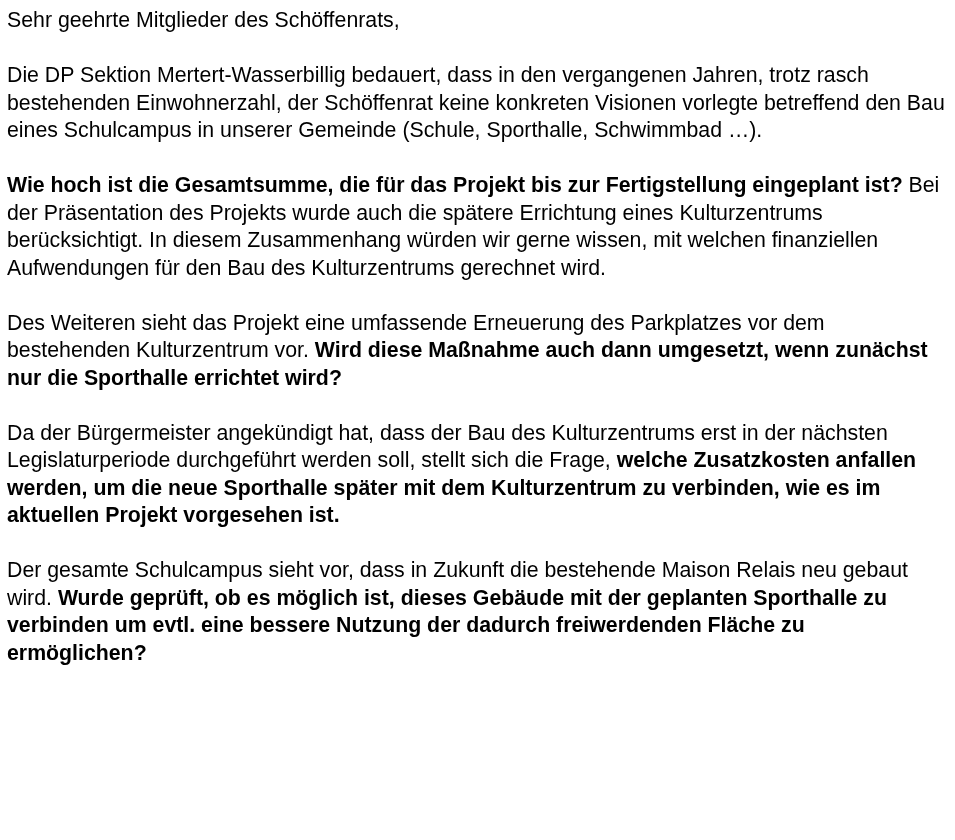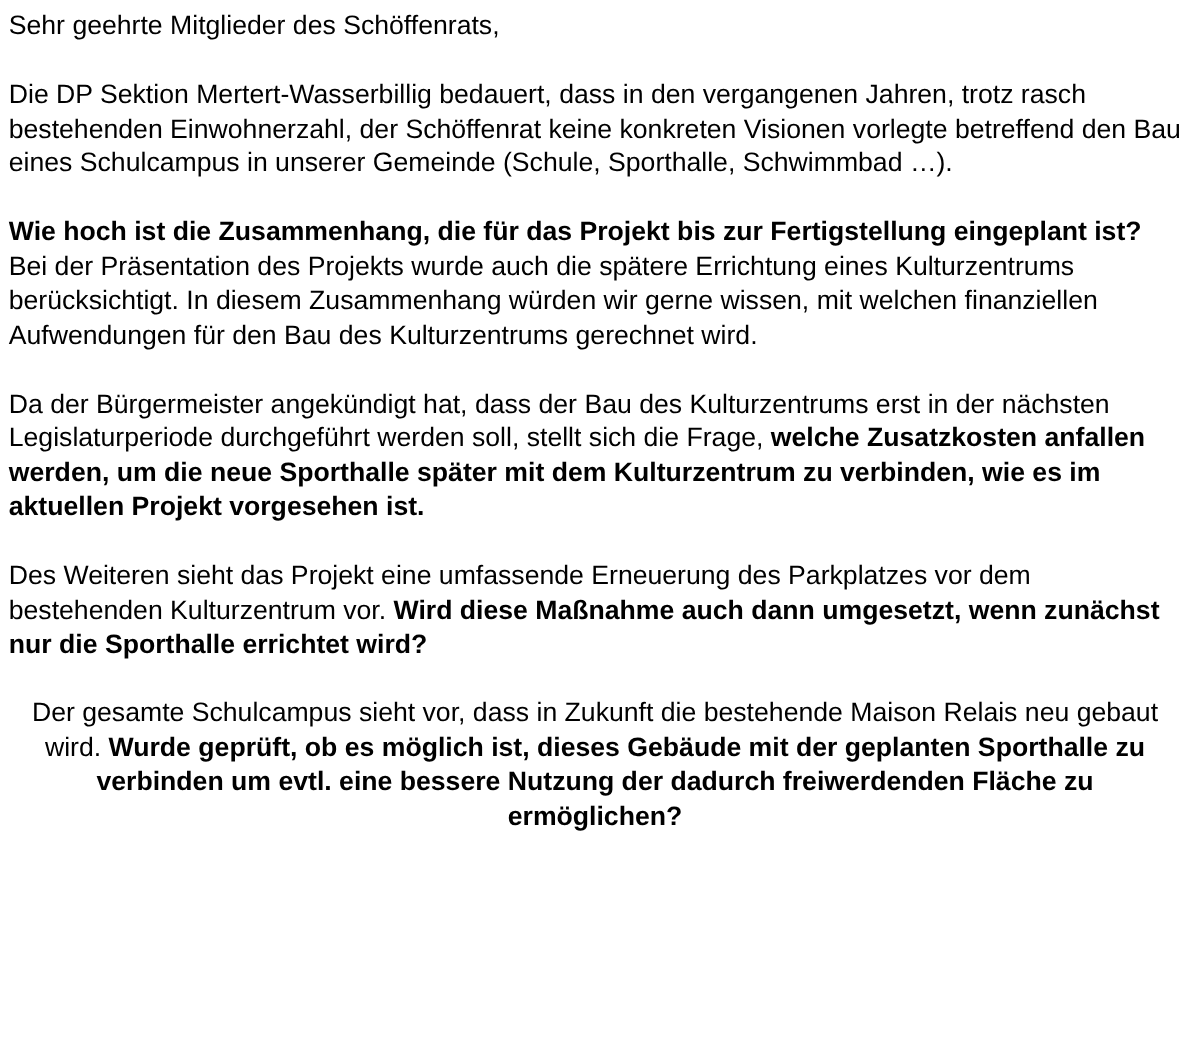--- a/index.html
+++ b/index.html
@@ -23,21 +23,20 @@
     font-size: 21.3px;
     line-height: 27.5px;
     text-align: left;
   }
   .page p {
     margin: 0 0 27.5px 0;
     padding: 0;
   }
   .page p:last-child {
     margin-bottom: 0;
-    text-align: center;
   }
   .run {
     font-weight: normal;
   }
   .run.bold {
     font-weight: bold;
   }
 </style>
 </head>
 <body>
@@ -47,28 +46,28 @@
   <p>
     <span class="run">Sehr geehrte Mitglieder des Schöffenrats,</span>
   </p>
 
   <p>
     <span class="run">Die DP Sektion Mertert-Wasserbillig bedauert, dass in den vergangenen Jahren, trotz rasch bestehenden Einwohnerzahl, der Schöffenrat keine konkreten Visionen vorlegte betreffend den Bau eines Schulcampus in unserer Gemeinde (Schule, Sporthalle, Schwimmbad …).</span>
   </p>
 
 
   <p>
-    <span class="run bold">Wie hoch ist die Zusammenhang, die für das Projekt bis zur Fertigstellung eingeplant ist?</span><span class="run"> Bei der Präsentation des Projekts wurde auch die spätere Errichtung eines Kulturzentrums berücksichtigt. In diesem Zusammenhang würden wir gerne wissen, mit welchen finanziellen Aufwendungen für den Bau des Kulturzentrums gerechnet wird.</span>
+    <span class="run bold">Wie hoch ist die Gesamtsumme, die für das Projekt bis zur Fertigstellung eingeplant ist?</span><span class="run"> Bei der Präsentation des Projekts wurde auch die spätere Errichtung eines Kulturzentrums berücksichtigt. In diesem Zusammenhang würden wir gerne wissen, mit welchen finanziellen Aufwendungen für den Bau des Kulturzentrums gerechnet wird.</span>
+  </p>
+
+  <p>
+    <span class="run">Des Weiteren sieht das Projekt eine umfassende Erneuerung des Parkplatzes vor dem bestehenden Kulturzentrum vor. </span><span class="run bold">Wird diese Maßnahme auch dann umgesetzt, wenn zunächst nur die Sporthalle errichtet wird?</span>
   </p>
 
   <p>
     <span class="run">Da der Bürgermeister angekündigt hat, dass der Bau des Kulturzentrums erst in der nächsten Legislaturperiode durchgeführt werden soll, stellt sich die Frage, </span><span class="run bold">welche Zusatzkosten anfallen werden, um die neue Sporthalle später mit dem Kulturzentrum zu verbinden, wie es im aktuellen Projekt vorgesehen ist.</span>
-  </p>
-
-  <p>
-    <span class="run">Des Weiteren sieht das Projekt eine umfassende Erneuerung des Parkplatzes vor dem bestehenden Kulturzentrum vor. </span><span class="run bold">Wird diese Maßnahme auch dann umgesetzt, wenn zunächst nur die Sporthalle errichtet wird?</span>
   </p>
 
   <p>
     <span class="run">Der gesamte Schulcampus sieht vor, dass in Zukunft die bestehende Maison Relais neu gebaut wird. </span><span class="run bold">Wurde geprüft, ob es möglich ist, dieses Gebäude mit der geplanten Sporthalle zu verbinden um evtl. eine bessere Nutzung der dadurch freiwerdenden Fläche zu ermöglichen?</span>
   </p>
 
 </div>
 
 </body></html>

